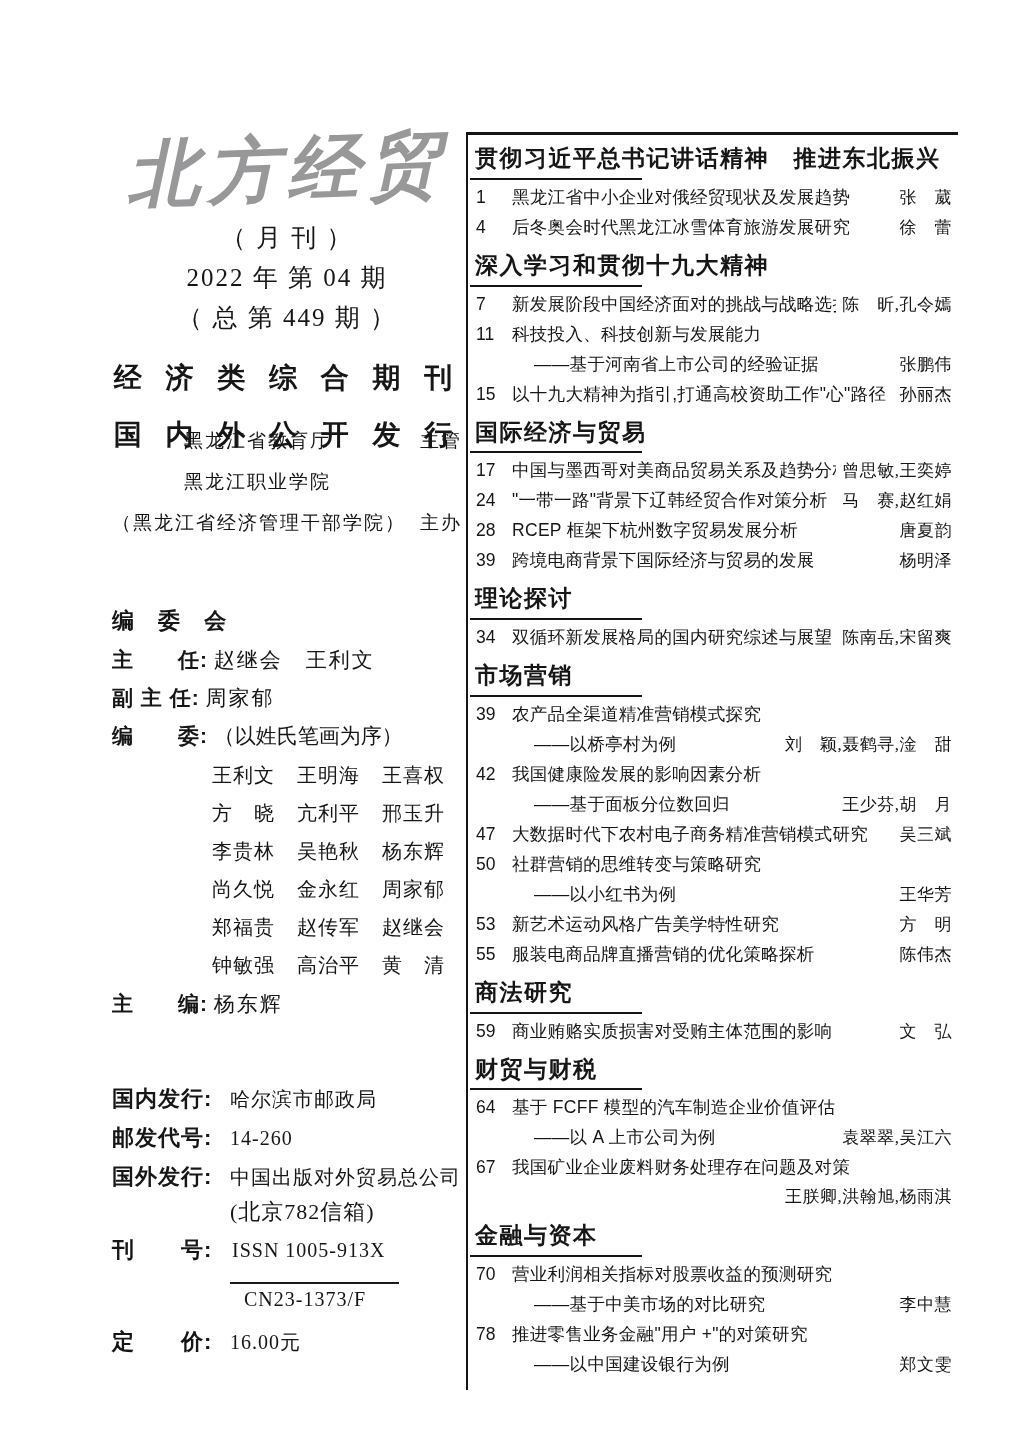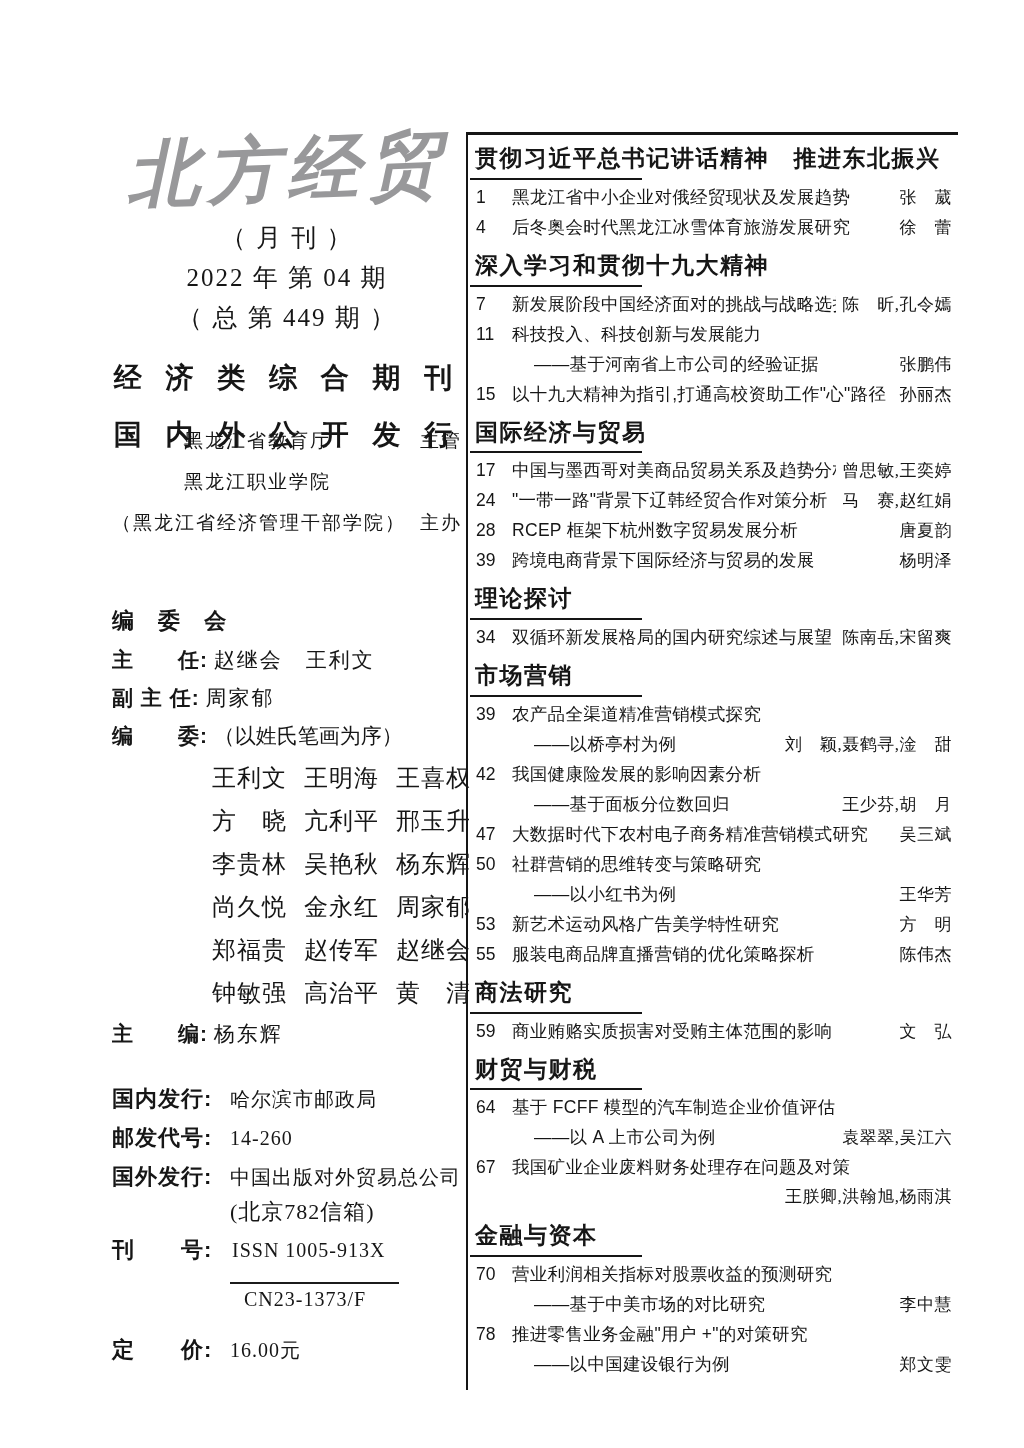--- a/index.html
+++ b/index.html
@@ -29,37 +29,37 @@
   .pub-indent { padding-left:72px; }
   .pub-role { font-weight:normal; }
 
   .board { position:absolute; left:112px; top:606px; width:350px; font-size:21px; }
   .board-title { font-weight:bold; font-size:22px; letter-spacing:9px; }
   .board-row { margin-top:10px; white-space:nowrap; }
   .board-label { font-weight:bold; letter-spacing:1px; }
   .board-names { letter-spacing:2px; }
   .board-note { font-family:Liberation Sans, sans-serif; letter-spacing:0; }
   .board-grid { margin:12px 0 0 100px; font-family:"Liberation Serif", serif;
-    font-size:24px; }
+    font-size:20px; }
   .board-grid-row { display:flex; margin-bottom:11px; }
   .board-member { width:70px; margin-right:22px; white-space:nowrap; letter-spacing:1px; }
 
   .distribution { position:absolute; left:112px; top:1084px; width:370px; }
   .dist-row { display:flex; align-items:baseline; margin-bottom:9px; }
   .dist-label { font-weight:bold; font-size:22px; width:118px; flex:none;
     letter-spacing:1px; white-space:nowrap; }
   .dist-value { font-family:"Liberation Serif", serif; font-size:20px;
     letter-spacing:1px; white-space:nowrap; }
   .dist-sub { margin-left:118px; margin-top:-4px; margin-bottom:8px; }
   .dist-sub .dist-value { font-size:22px; }
   .issn-frac { display:inline-block; }
   .issn-top { display:inline-block; border-bottom:2px solid #1b1b1b;
     padding:0 14px 20px 2px; }
   .cn-bottom { display:block; padding:4px 0 0 14px; }
-  .price-row { margin-top:24px; }
+  .price-row { margin-top:16px; }
 
   
   .toc {
     position:absolute; left:466px; top:132px; width:492px;
     border-top:3px solid #151515; border-left:2.5px solid #151515;
     padding:3px 2px 8px 2px;
   }
   .toc-sec-title { font-size:23px; font-weight:bold; letter-spacing:1.5px;
     padding:6px 0 0 5px; line-height:1.25; white-space:nowrap; }
   .toc-sec-rule { width:172px; border-bottom:2px solid #151515; margin:5px 0 5px 0; }

